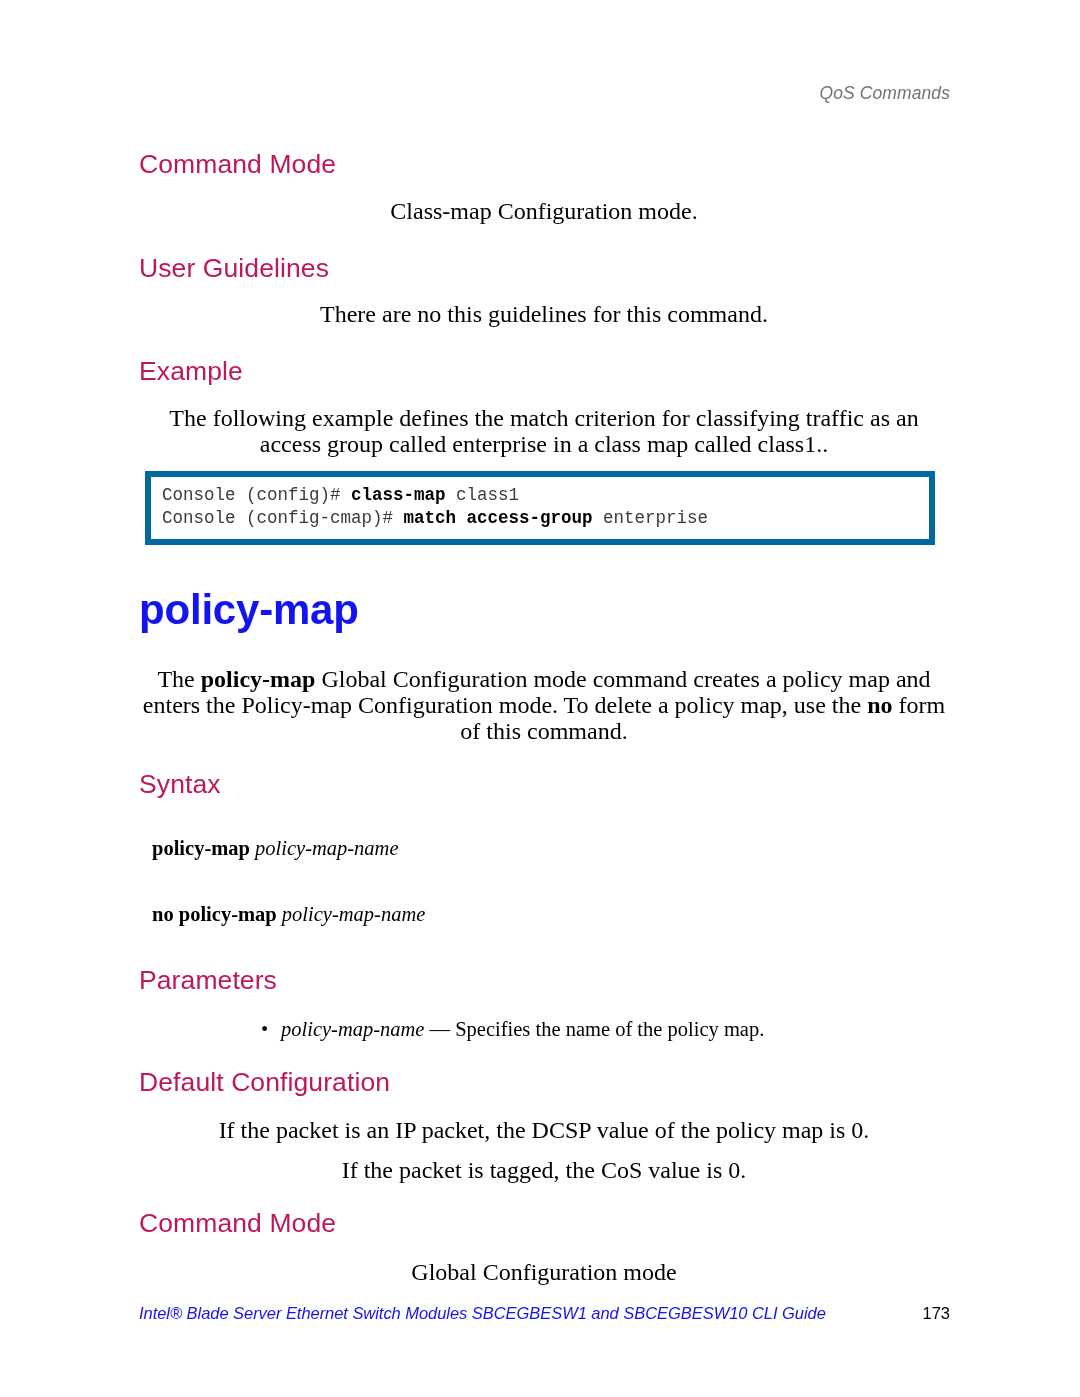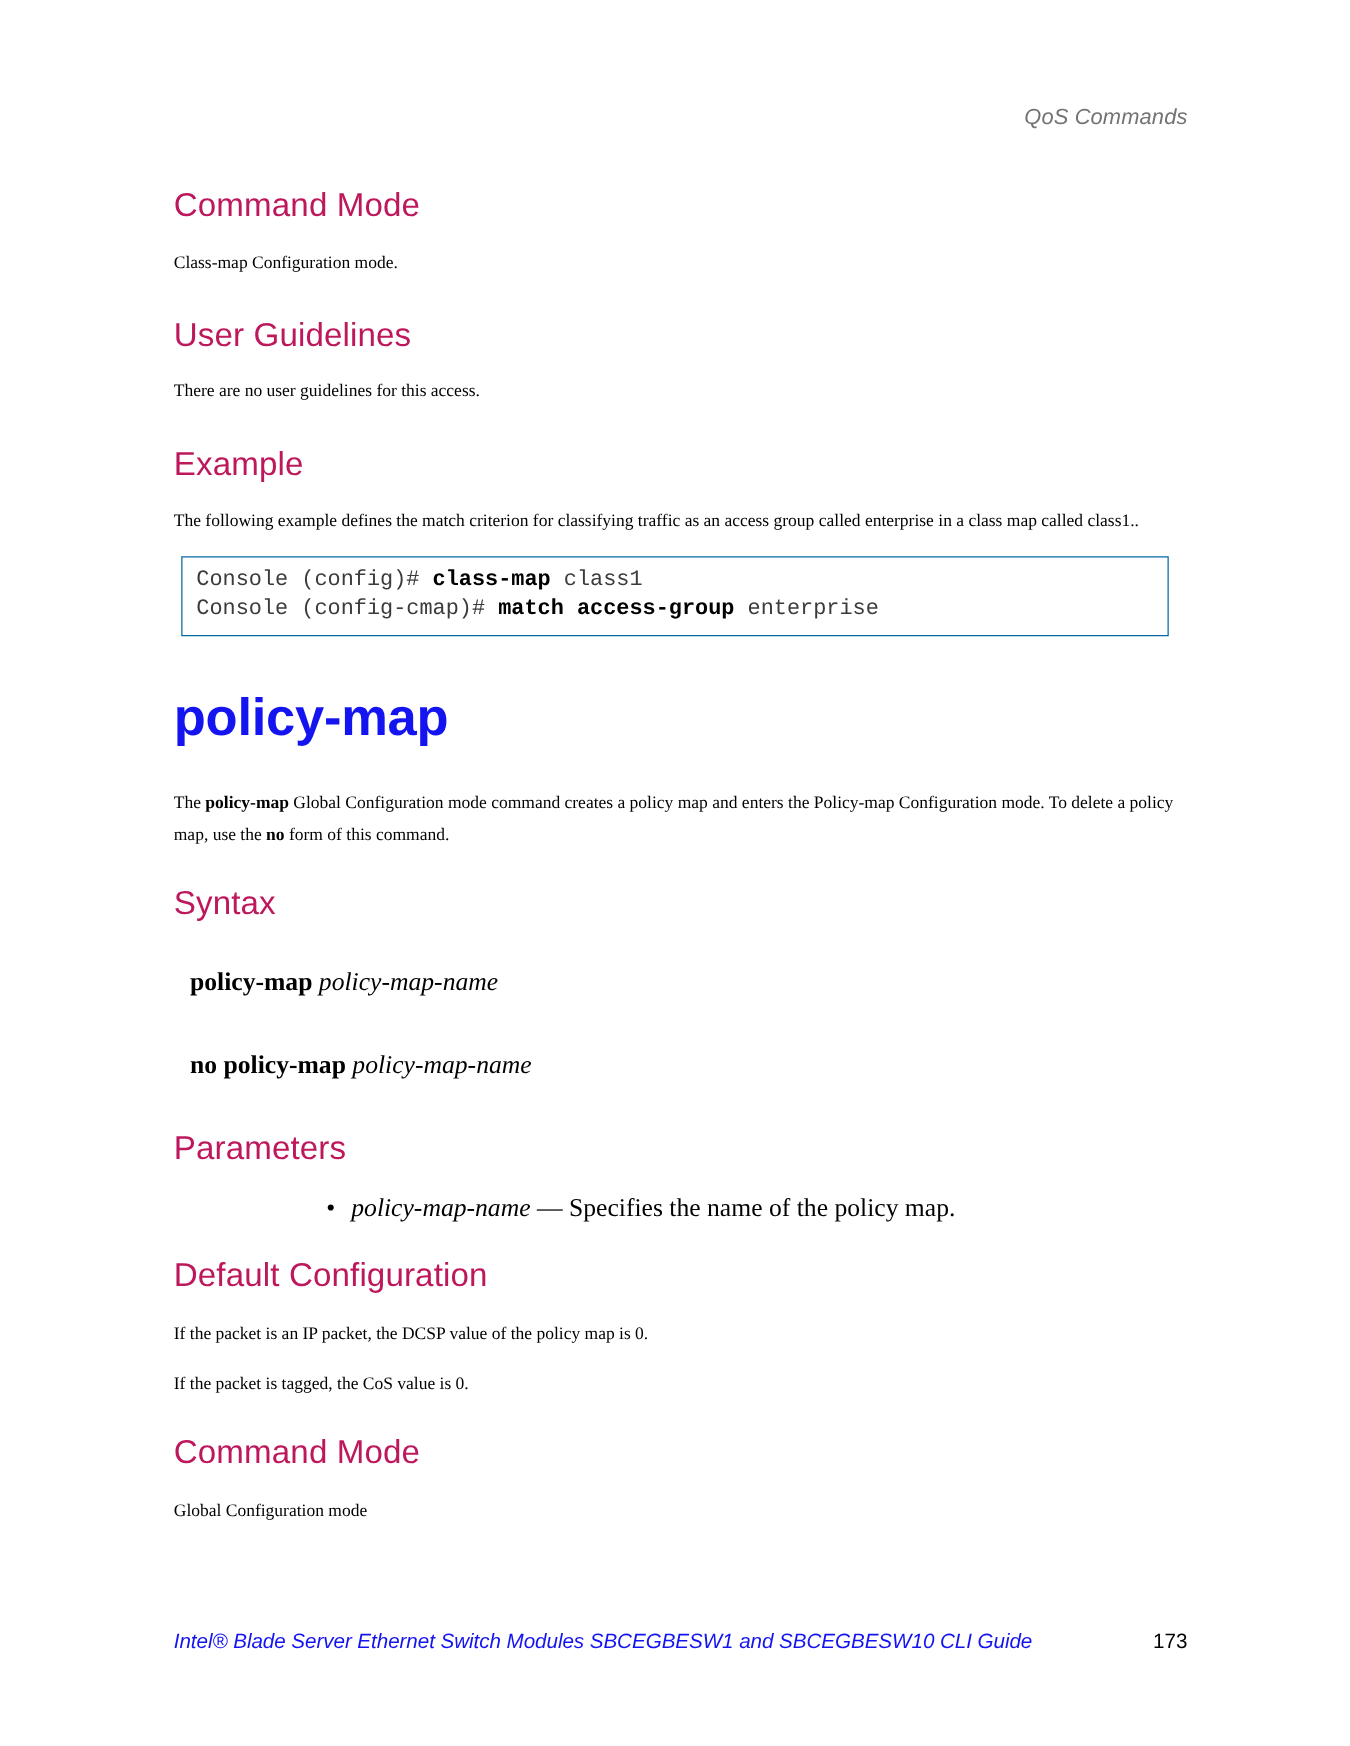--- a/index.html
+++ b/index.html
@@ -63,44 +63,44 @@
     font-size: 42px;
     margin: 0;
     padding: 0;
     line-height: 1.1;
     letter-spacing: -0.2px;
   }
 
   
   p.body-text {
     font-family: "Liberation Serif", serif;
-    font-size: 14px;
+    font-size: 24px;
     line-height: 26px;
     margin: 0;
     padding: 0;
     color: #000000;
-    text-align: left;
+    text-align: center;
   }
 
   .indent-1 { margin-left: 120px; }
   .indent-syntax { margin-left: 120px; }
 
   p.body-text b { font-weight: bold; }
 
   
   .sp-after-heading { height: 18px; }
   .sp-block { height: 30px; }
   .sp-small { height: 14px; }
 
   
   .code-block {
     margin-left: 6px;
     margin-right: 0;
     width: 790px;
-    border: 1px solid #0369a1;
+    border: 6px solid #0369a1;
     background: #ffffff;
     padding: 7px 10px 9px 11px;
     box-sizing: border-box;
   }
   .code-line {
     font-family: "Liberation Mono", monospace;
     font-size: 17.5px;
     line-height: 23px;
     color: #3b3b3b;
     white-space: pre;
@@ -175,21 +175,21 @@
   <div class="content">
 
     <h2 class="section-heading">Command Mode</h2>
     <div class="sp-after-heading"></div>
     <p class="body-text indent-1">Class-map Configuration mode.</p>
 
     <div class="sp-block"></div>
 
     <h2 class="section-heading">User Guidelines</h2>
     <div class="sp-after-heading"></div>
-    <p class="body-text indent-1">There are no user guidelines for this access.</p>
+    <p class="body-text indent-1">There are no this guidelines for this command.</p>
 
     <div class="sp-block"></div>
 
     <h2 class="section-heading">Example</h2>
     <div class="sp-after-heading"></div>
     <p class="body-text indent-1">The following example defines the match criterion for classifying traffic as an access group called enterprise in a class map called class1..</p>
 
     <div class="sp-small"></div>
 
     <div class="code-block">

